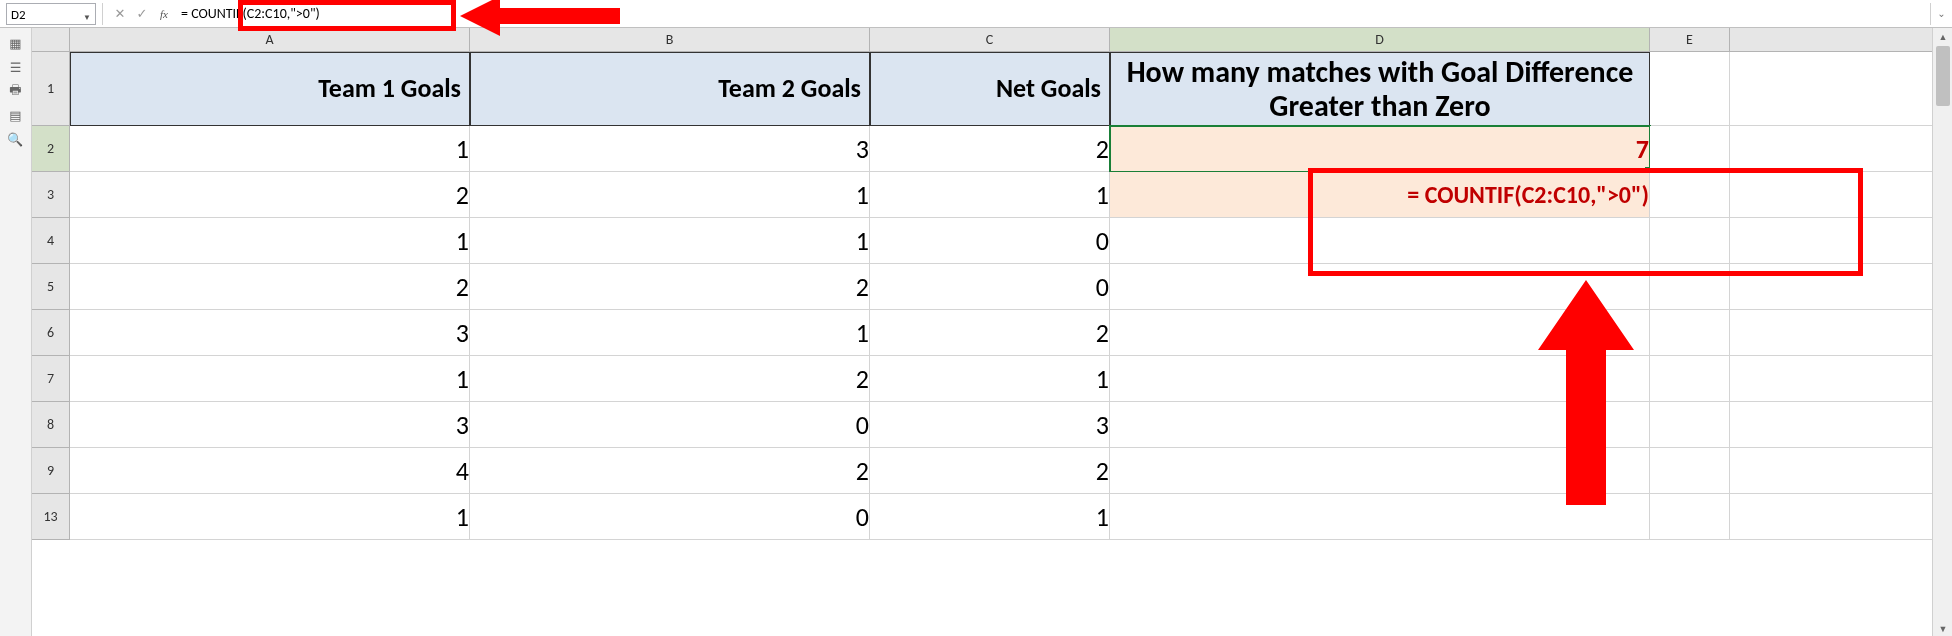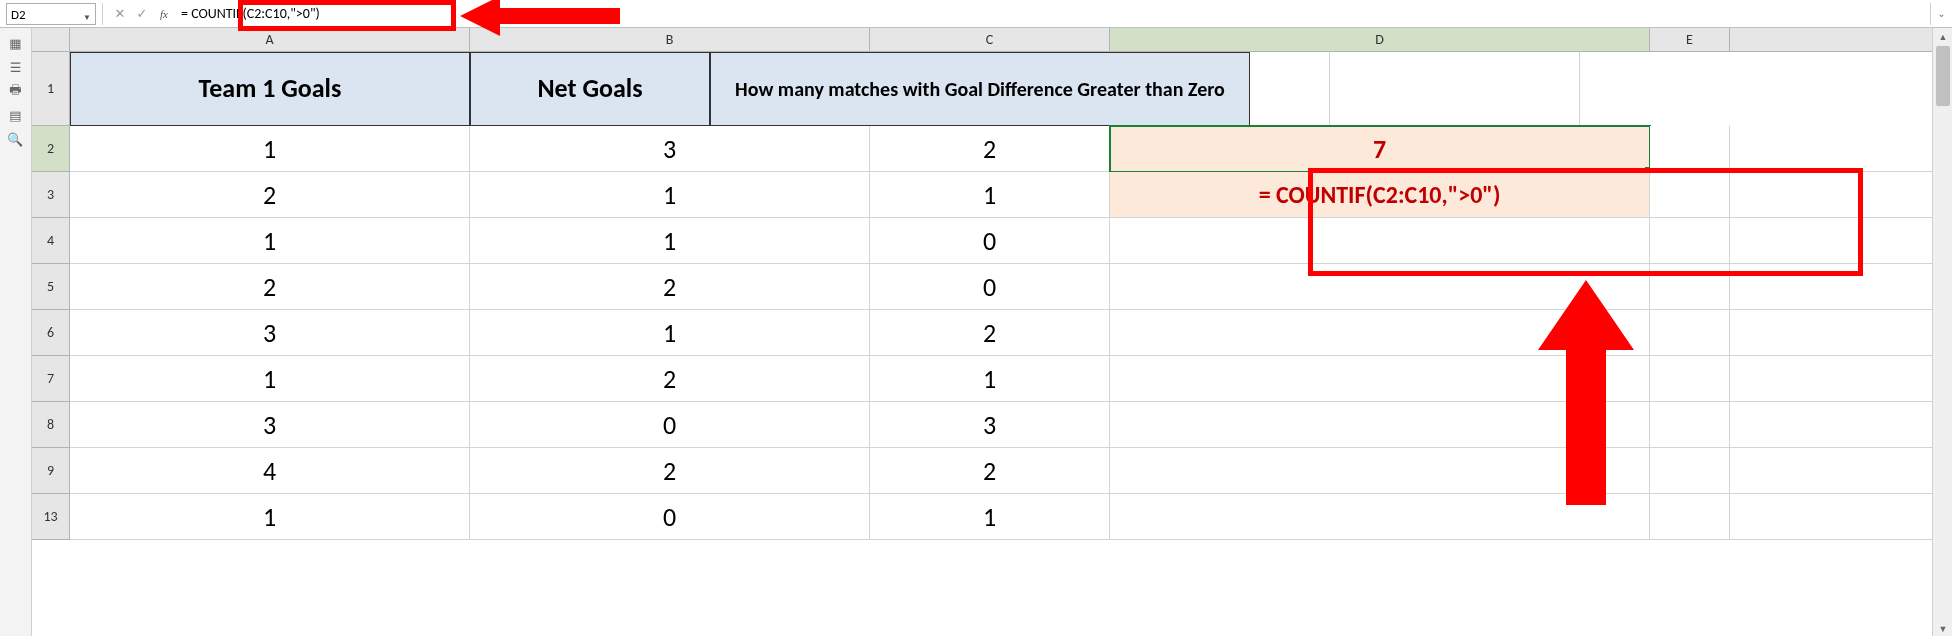--- a/index.html
+++ b/index.html
@@ -164,35 +164,35 @@
     .row {
       display: flex;
       height: 46px;
     }
     .row.r1 { height: 74px; }
     .cell {
       border-right: 1px solid #d4d4d4;
       border-bottom: 1px solid #d4d4d4;
       display: flex;
       align-items: center;
-      justify-content: center;
+      justify-content: flex-end;
       font-size: 26px;
       background: #fff;
       position: relative;
     }
     .cell.header-cell {
       background: #dbe5f1;
       border: 1px solid #333;
       font-weight: bold;
       font-size: 26px;
       text-align: center;
       line-height: 1.15;
       padding: 2px 8px;
     }
-    .cell.header-cell.wrap { font-size: 20px; }
+    .cell.header-cell.wrap { font-size: 30px; }
     .cell.selected-cell {
       background: #fde9d9;
       outline: 2px solid #1a7f37;
       outline-offset: -1px;
       color: #c00000;
       font-weight: bold;
     }
     .cell.formula-cell {
       background: #fde9d9;
       color: #c00000;
@@ -341,20 +341,23 @@
     <div class="row-header">
         <span>13</span>
       </div>
   </div>
   <div class="cells">
 
     <div class="row r1">
       <div class="cell header-cell col-A">
           <span>Team 1 Goals</span>
         </div>
+      <div class="cell header-cell col-B">
+          <span>Team 2 Goals</span>
+        </div>
       <div class="cell header-cell col-C">
           <span>Net Goals</span>
         </div>
       <div class="cell header-cell wrap col-D">
           <span>How many matches with Goal Difference Greater than Zero</span>
         </div>
       <div class="cell col-E"></div>
       <div class="cell col-ext"></div>
     </div>
 

